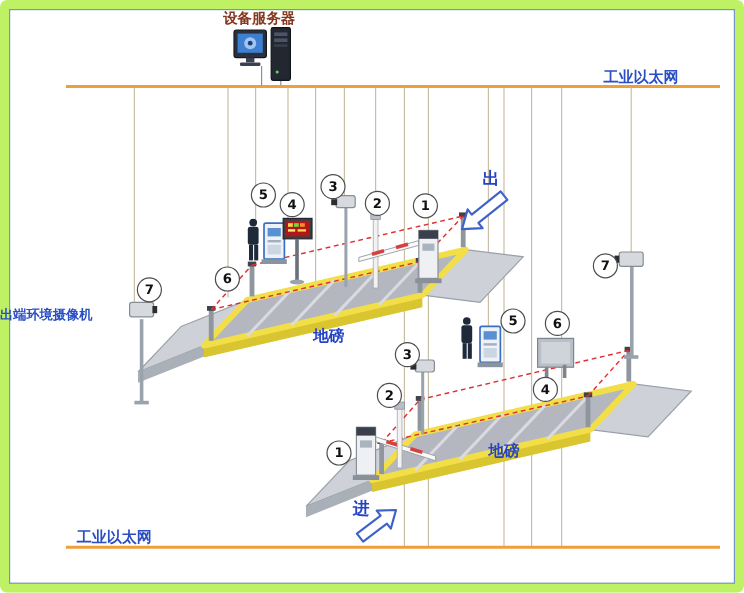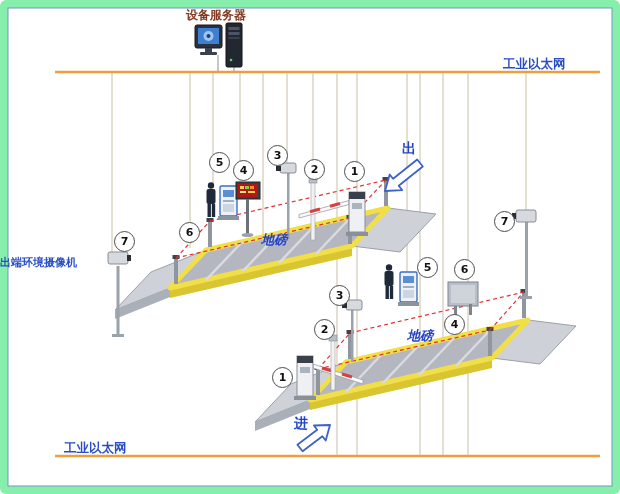--- a/index.html
+++ b/index.html
@@ -1,28 +1,28 @@
 <!DOCTYPE html>
 <html><head>
 <meta charset="utf-8">
 <style>
   * { margin:0; padding:0; box-sizing:border-box; }
   html,body { width:620px; height:494px; }
   body { font-family:"DejaVu Sans", sans-serif; background:#ffffff; }
   .stage {
     position:relative; width:620px; height:494px;
-    background:#86efac; border-radius:6px; overflow:hidden;
+    background:#bef264; border-radius:6px; overflow:hidden;
   }
   svg.art { position:absolute; left:0; top:0; width:620px; height:494px; }
   .lbl { position:absolute; white-space:nowrap; }
   .server-lbl { left:186px; top:7px; font-size:12px; font-weight:bold; color:#84381f; }
   .eth-top { left:503px; top:56px; font-size:12.5px; font-weight:bold; color:#2a4fc4; }
   .eth-bottom { left:64px; top:440px; font-size:12.5px; font-weight:bold; color:#2a4fc4; }
   .envcam-lbl { left:0; top:255px; font-size:11px; font-weight:bold; color:#2a4fc4; }
-  .wb-lbl { font-size:13px; font-weight:bold; font-style:italic; color:#2343c6; }
+  .wb-lbl { font-size:13px; font-weight:bold; color:#2343c6;margin-top:40px; }
   .wb-upper-lbl { left:261px; top:231px; }
   .wb-lower-lbl { left:407px; top:327px; }
   .dir-lbl { font-size:14px; font-weight:bold; color:#2343c6; }
   .exit-lbl { left:402px; top:140px; }
   .entry-lbl { left:294px; top:415px; }
   .co {
     position:absolute; width:21px; height:21px; border-radius:50%;
     background:#ffffff; border:1.5px solid #4d4d4d; color:#111;
     font-size:11px; font-weight:bold;
     display:flex; align-items:center; justify-content:center;

